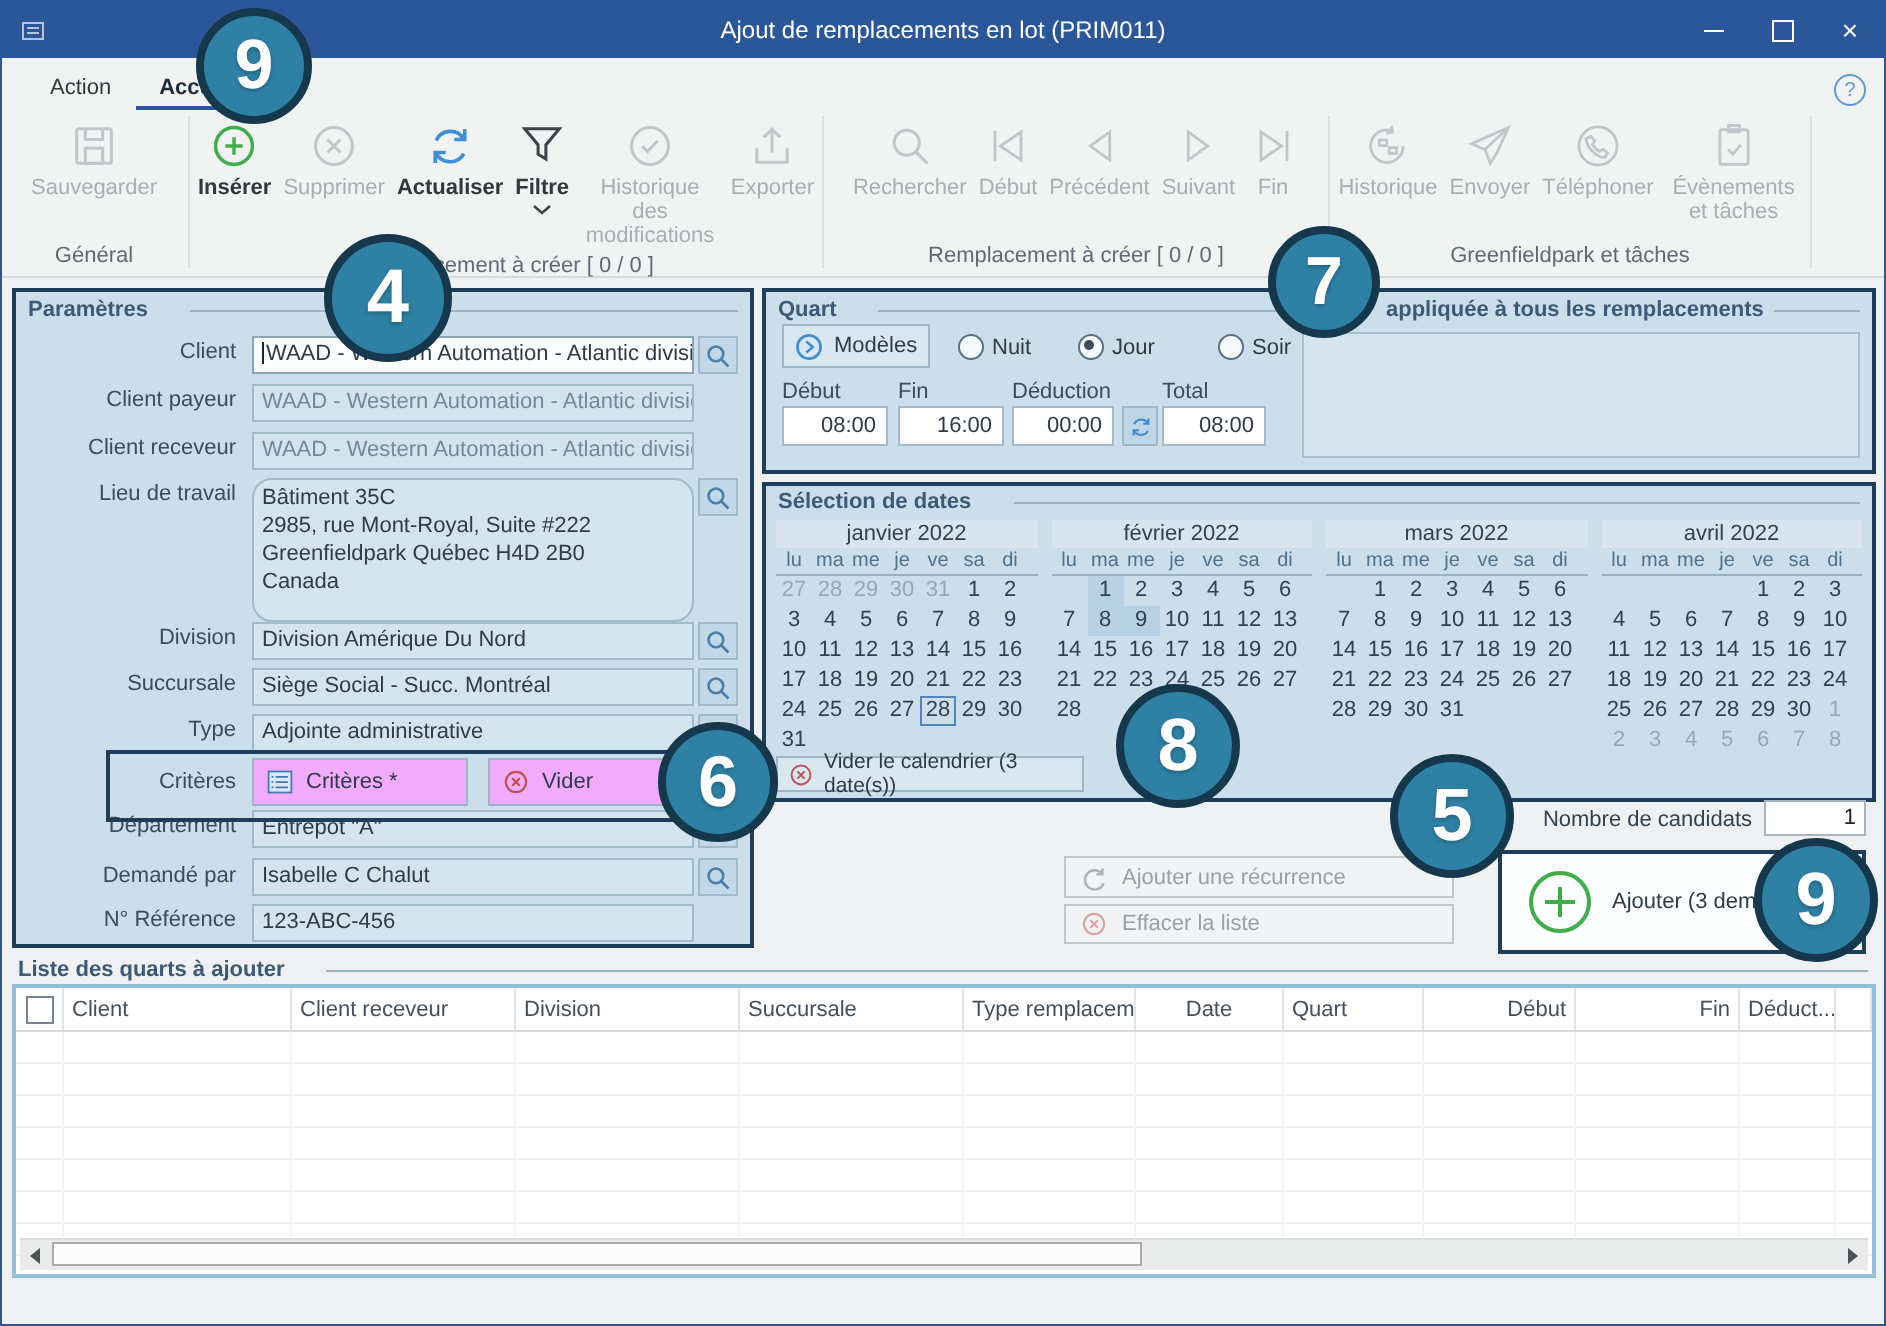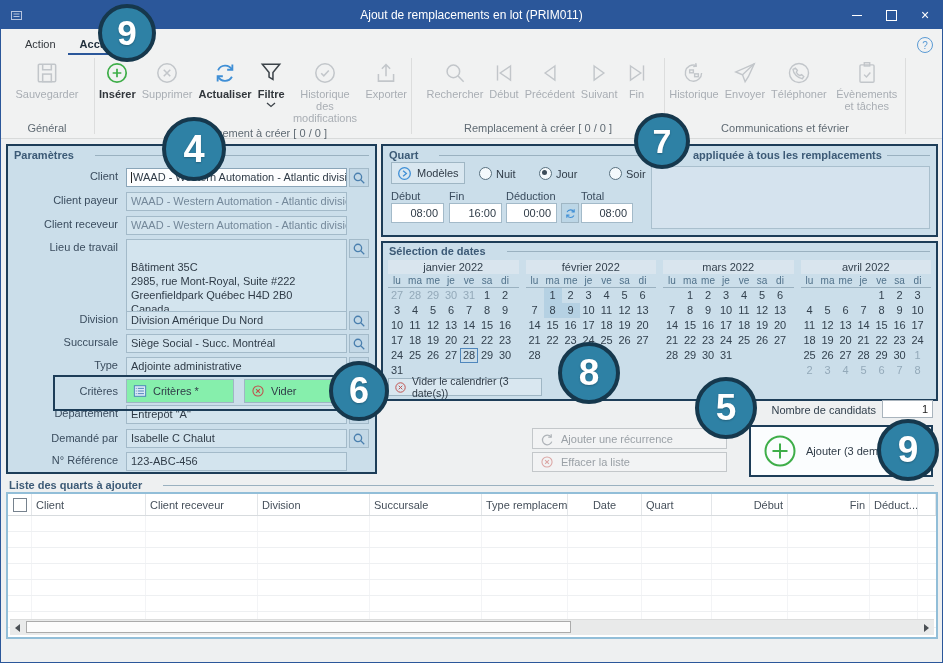--- a/index.html
+++ b/index.html
@@ -42,25 +42,25 @@
   .gbline{flex:1;height:1px;background:#9ab1c0;}
   .panel{position:absolute;background:#cbdeea;border:2px solid #1d3d58;box-sizing:border-box;}
   
   #panel-params{left:5px;top:143px;width:371px;height:330px;}
   .prow{position:absolute;left:6px;right:6px;display:flex;align-items:flex-start;}
   .plab{flex:0 0 104px;text-align:right;padding-right:8px;color:#3a4c5e;line-height:17px;}
   .pval{flex:1;background:#d3e4ee;border:1px solid #a3bac9;height:17px;line-height:16px;padding:0 4px;
         color:#2f3b47;overflow:hidden;white-space:nowrap;}
   .pval.dis{color:#74889a;}
   .pval.white{background:#fcfdfe;border-color:#8aa5b8;}
-  .pval.multi{height:68px;white-space:pre-line;line-height:14px;padding-top:20px;}
+  .pval.multi{height:68px;white-space:pre-line;line-height:14px;padding-top:2px;border-radius:10px;}
   .sbtn{flex:0 0 20px;height:19px;margin-left:2px;background:#c3d8e6;border:1px solid #a3bac9;
         display:flex;align-items:center;justify-content:center;box-sizing:border-box;}
   .caret{display:inline-block;width:1px;height:11px;background:#222;vertical-align:-2px;margin-right:1px;}
-  .critbtn{width:108px;height:24px;background:#86efac;border:1px solid #9fb6c4;display:flex;align-items:center;
+  .critbtn{width:108px;height:24px;background:#f0abfc;border:1px solid #9fb6c4;display:flex;align-items:center;
            gap:6px;padding:0 6px;box-sizing:border-box;color:#2f3b47;}
   .hl-rect{position:absolute;border:2px solid #1d3d58;pointer-events:none;z-index:5;}
   
   #panel-quart{left:380px;top:143px;width:557px;height:93px;}
   .qbtn{position:absolute;left:8px;top:16px;width:74px;height:22px;background:#d9e7f0;border:1px solid #9fb6c4;
         display:flex;align-items:center;gap:5px;padding:0 5px;box-sizing:border-box;}
   .radio{position:absolute;display:flex;align-items:center;gap:4px;top:21px;}
   .rdot{width:11px;height:11px;border:1px solid #58707f;border-radius:50%;background:#f4f9fc;position:relative;}
   .rdot.on:after{content:"";position:absolute;left:2px;top:2px;width:5px;height:5px;border-radius:50%;background:#3c4c59;}
   .tlab{position:absolute;top:44px;color:#3a4c5e;}
@@ -312,21 +312,21 @@
           <span class="ic">
               <svg width="26" height="26" viewBox="0 0 24 24" fill="none" stroke="currentColor" stroke-width="1.3">
                 <rect x="5.5" y="4.5" width="13" height="16" rx="1"></rect>
                 <rect x="9.5" y="2.5" width="5" height="3"></rect>
                 <path d="M9.3 13.5l2.2 2.2 3.6-4.2"></path>
               </svg>
             </span>
           <span class="lbl">Évènements et tâches</span>
         </div>
       </div>
-      <div class="rlabel">Communications et février</div>
+      <div class="rlabel">Greenfieldpark et tâches</div>
     </div>
     <div class="rsep"></div>
   </div>
 </div>
 
 <div class="panel" id="panel-params">
   <div class="gbtitle" style="position:absolute;left:6px;right:6px;top:3px;">
     <span>Paramètres</span>
       <span class="gbline"></span>
   </div>

